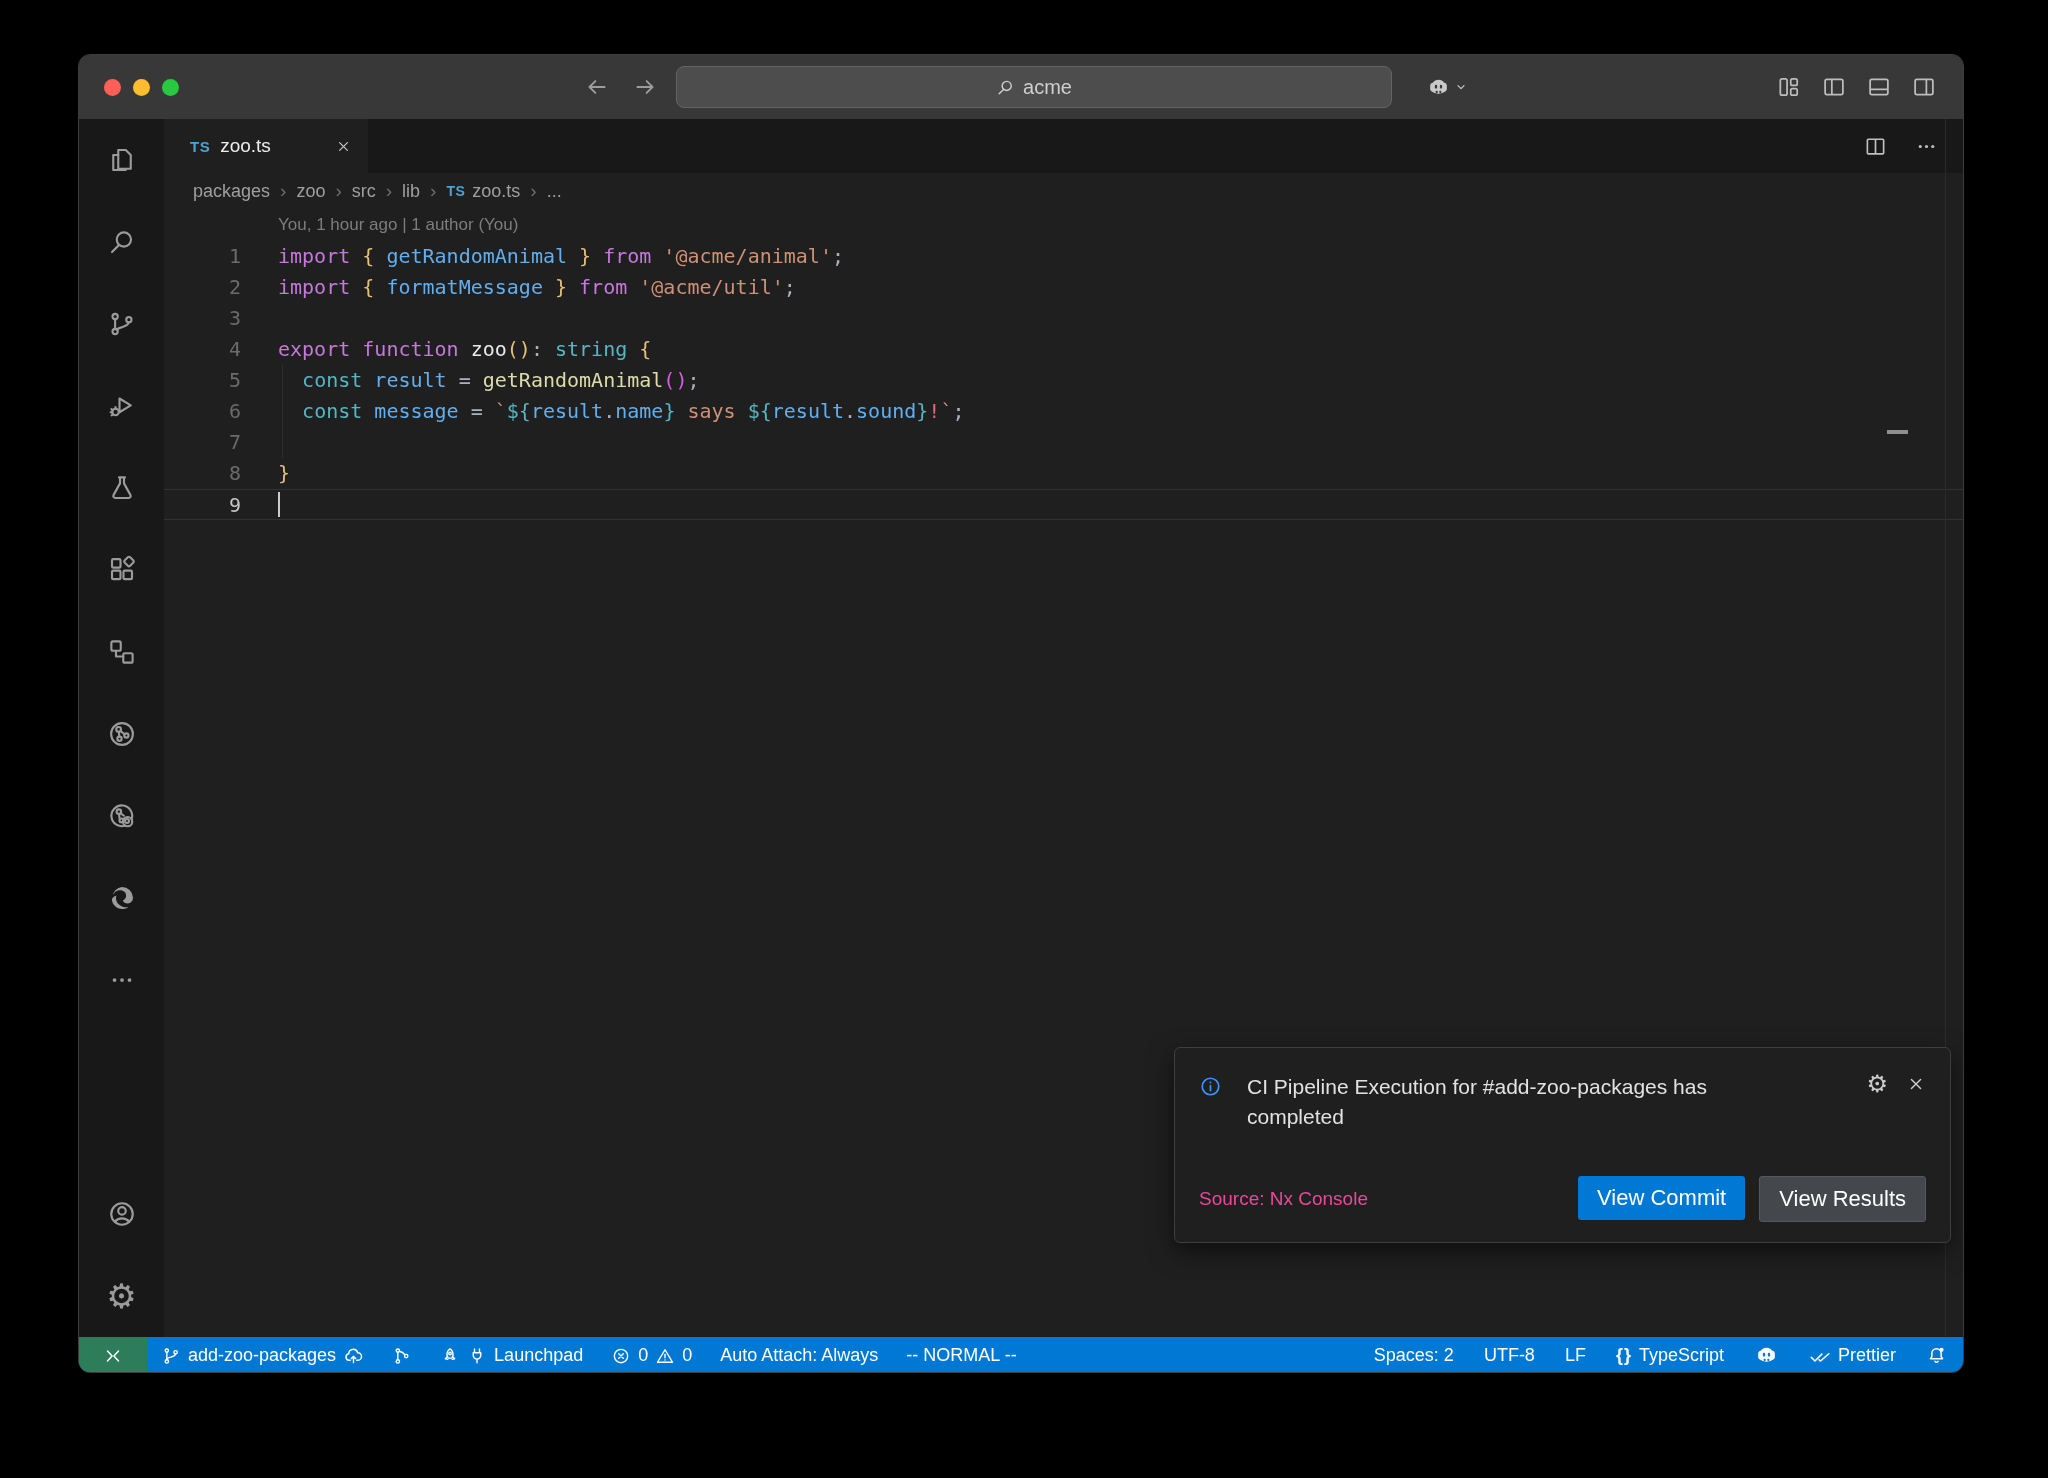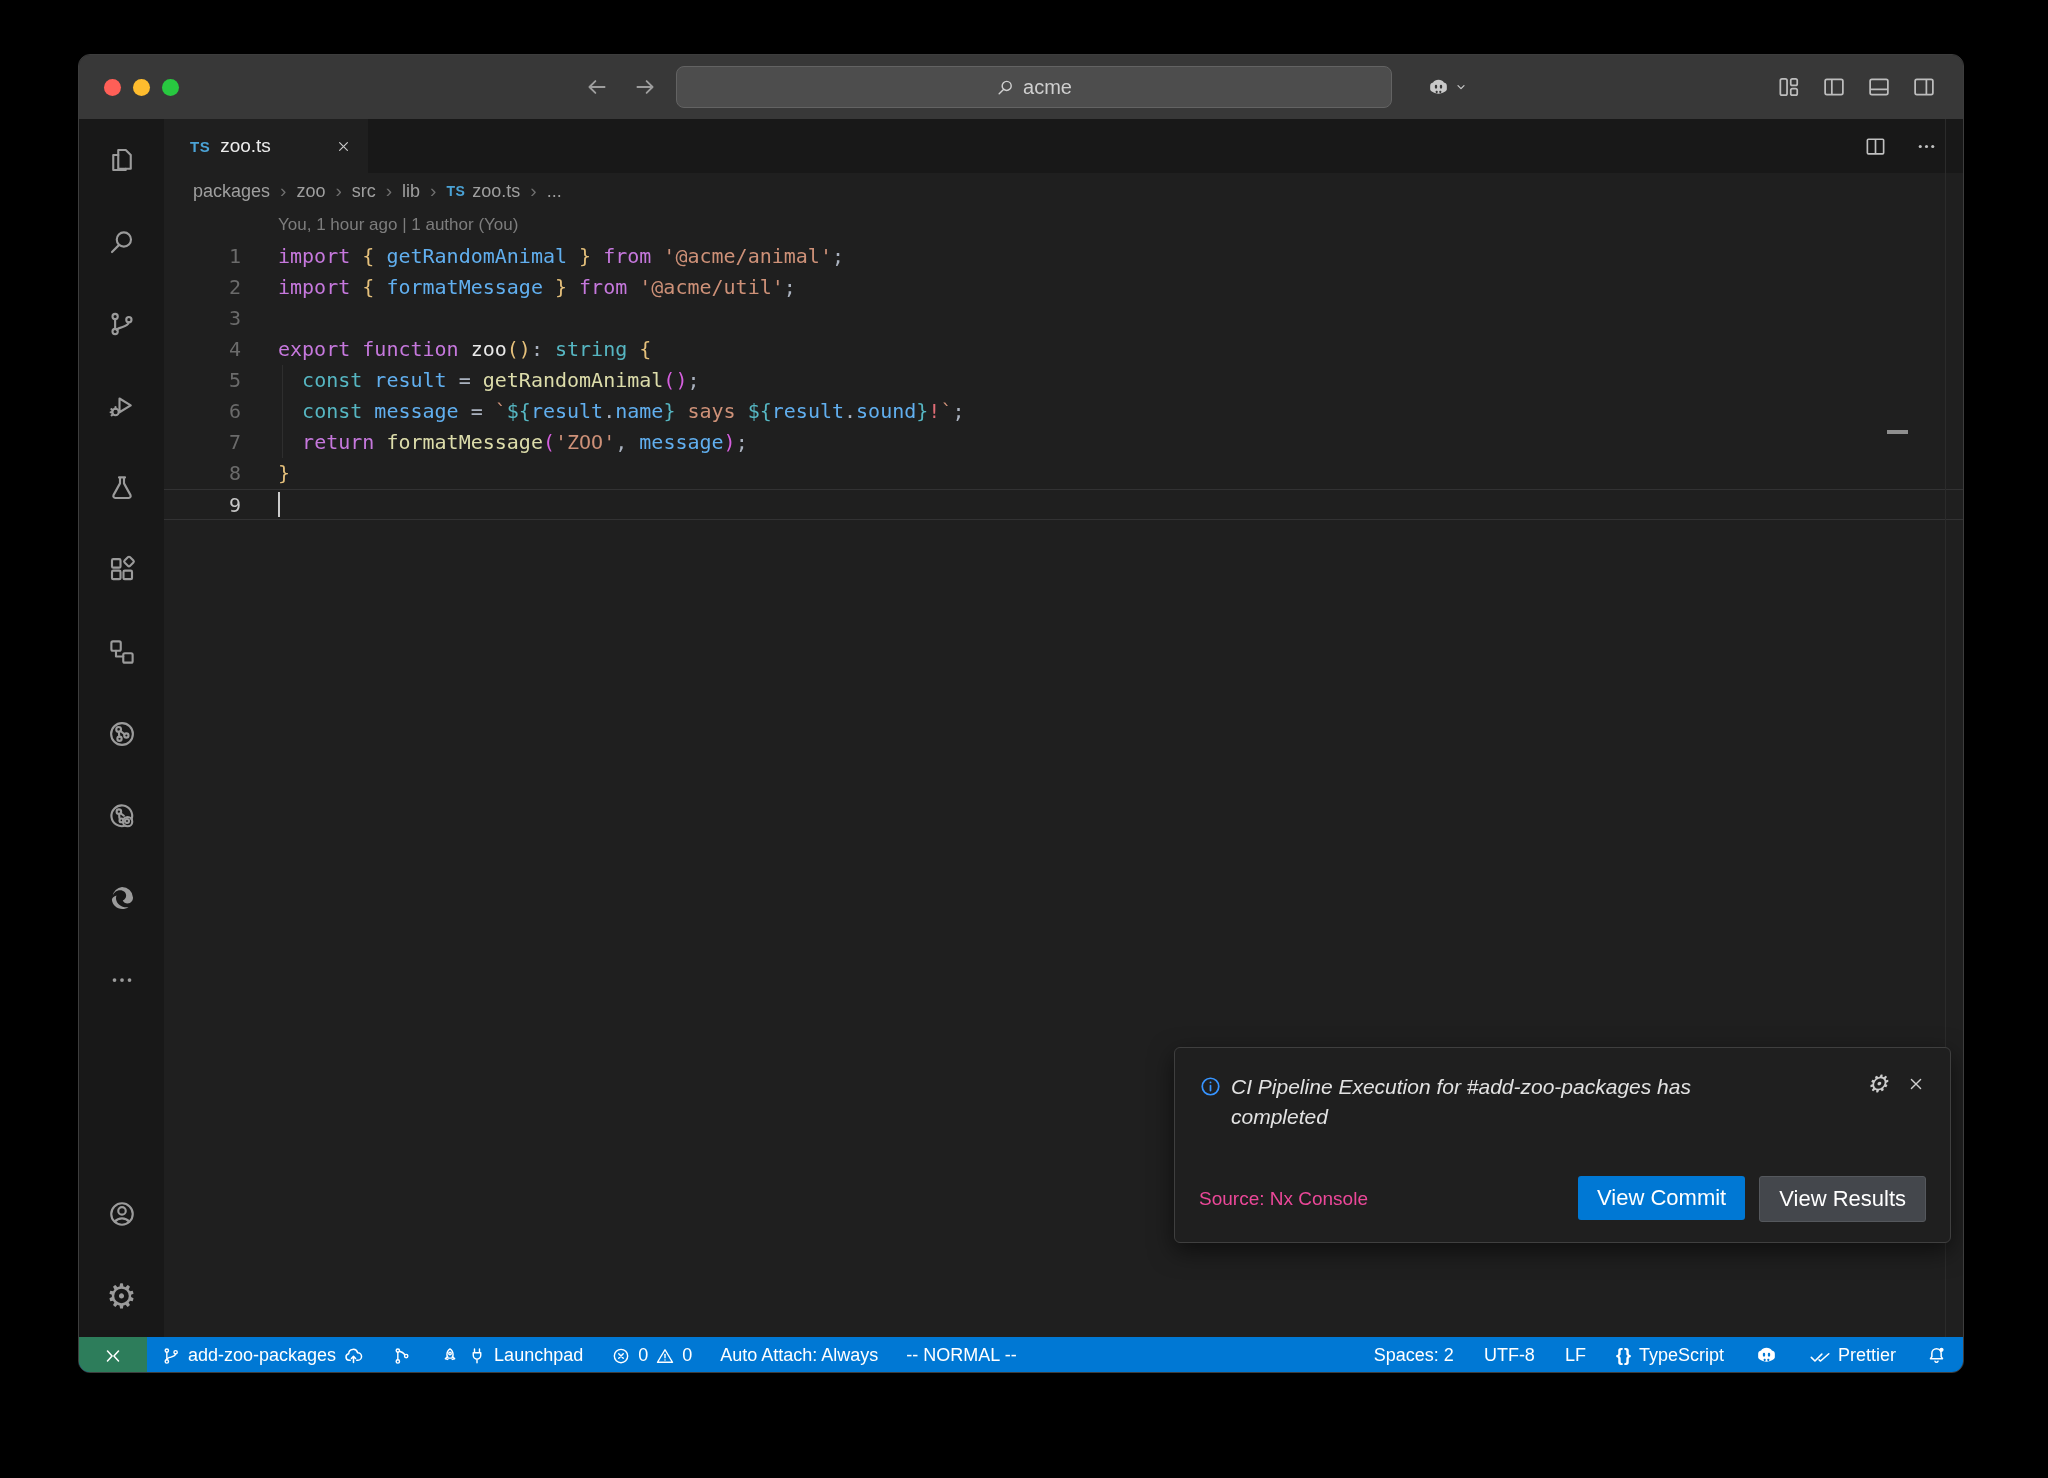--- a/index.html
+++ b/index.html
@@ -49,21 +49,21 @@
   .tk-pink{color:#d55fde}.tk-red{color:#e06c75}
   .indent-guide{position:absolute;left:118px;top:124px;height:93px;width:1px;background:#2e2e2e;}
   .cursor{position:absolute;left:114px;top:251px;width:2px;height:25px;background:#cccccc;}
   .minimap-divider{position:absolute;left:1781px;top:0;bottom:0;width:1px;background:#2b2b2b;}
   .overview-mark{position:absolute;left:1723px;top:311px;width:21px;height:4px;background:#8f8f8f;}
   
   .toasts{position:absolute;left:1010px;top:928px;width:777px;display:flex;flex-direction:column;gap:16px;}
   .toast{background:#1f1f1f;border:1px solid #3f3f3f;border-radius:6px;box-sizing:border-box;
          box-shadow:0 8px 24px rgba(0,0,0,.55);color:#dddddd;}
   .toast1{height:196px;padding:24px 24px 20px 24px;display:flex;flex-direction:column;}
-  .toast-head{display:flex;align-items:flex-start;gap:9px;font-style:italic;}
+  .toast-head{display:flex;align-items:flex-start;gap:25px;}
   .info-ic{color:#3794ff;flex:none;margin-top:3px;}
   .toast-msg{font-size:21px;line-height:30px;width:560px;color:#e2e2e2;}
   .toast-head-actions{margin-left:auto;display:flex;align-items:center;gap:18px;color:#cfcfcf;}
   .toast-gear{font-size:24px;line-height:1;color:#cccccc;}
   .toast-actions{margin-top:auto;display:flex;align-items:center;}
   .toast-source{font-size:19px;color:#ec4899;}
   .toast-btns{margin-left:auto;display:flex;gap:14px;}
   .btn{height:44px;display:flex;align-items:center;padding:0 19px;font-size:22px;border-radius:3px;color:#fff;}
   .btn.primary{background:#0078d4;}
   .btn.secondary{background:#44474c;border:1px solid #55585d;}
@@ -361,21 +361,20 @@
               <div class="code-line">
                 <span class="ln">5</span>
                 <span class="lc"><span class="tk-punct">  </span><span class="tk-cyan">const </span><span class="tk-blue">result</span><span class="tk-punct"> = </span><span class="tk-fn">getRandomAnimal</span><span class="tk-pink">()</span><span class="tk-punct">;</span></span>
               </div>
               <div class="code-line">
                 <span class="ln">6</span>
                 <span class="lc"><span class="tk-punct">  </span><span class="tk-cyan">const </span><span class="tk-blue">message</span><span class="tk-punct"> = </span><span class="tk-str">`</span><span class="tk-cyan">${</span><span class="tk-blue">result</span><span class="tk-punct">.</span><span class="tk-blue">name</span><span class="tk-cyan">}</span><span class="tk-str"> says </span><span class="tk-cyan">${</span><span class="tk-blue">result</span><span class="tk-punct">.</span><span class="tk-blue">sound</span><span class="tk-cyan">}</span><span class="tk-red">!</span><span class="tk-str">`</span><span class="tk-punct">;</span></span>
               </div>
               <div class="code-line">
                 <span class="ln">7</span>
-                <span class="lc"><span class="tk-punct">  </span><span class="tk-kw">return </span><span class="tk-fn">formatMessage</span><span class="tk-pink">(</span><span class="tk-str">'ZOO'</span><span class="tk-punct">, </span><span class="tk-blue">message</span><span class="tk-pink">)</span><span class="tk-punct">;</span></span>
               </div>
               <div class="code-line">
                 <span class="ln">8</span>
                 <span class="lc"><span class="tk-gold">}</span></span>
               </div>
               <div class="code-line current">
                 <span class="ln">9</span>
                 <span class="lc"></span>
               </div>
             </div>

